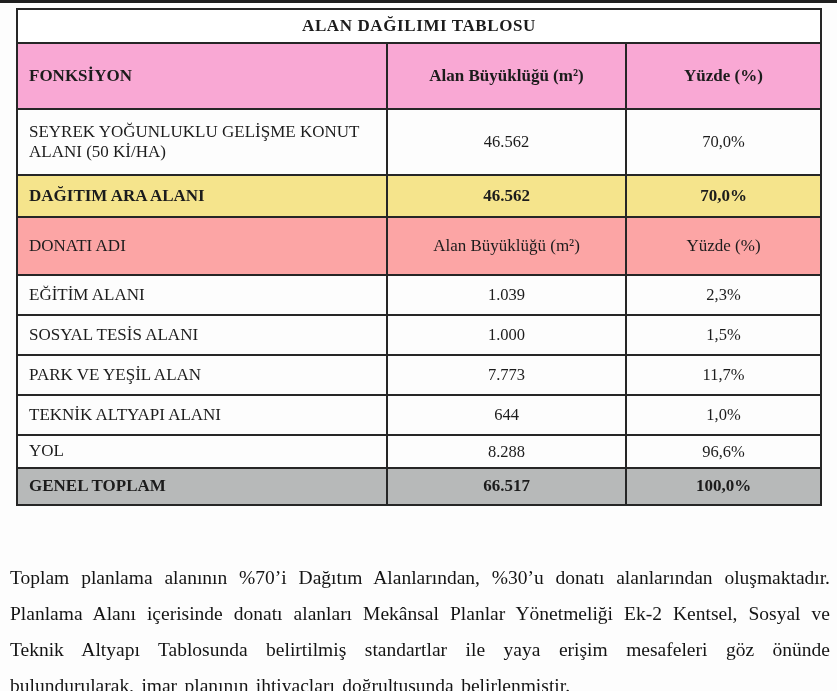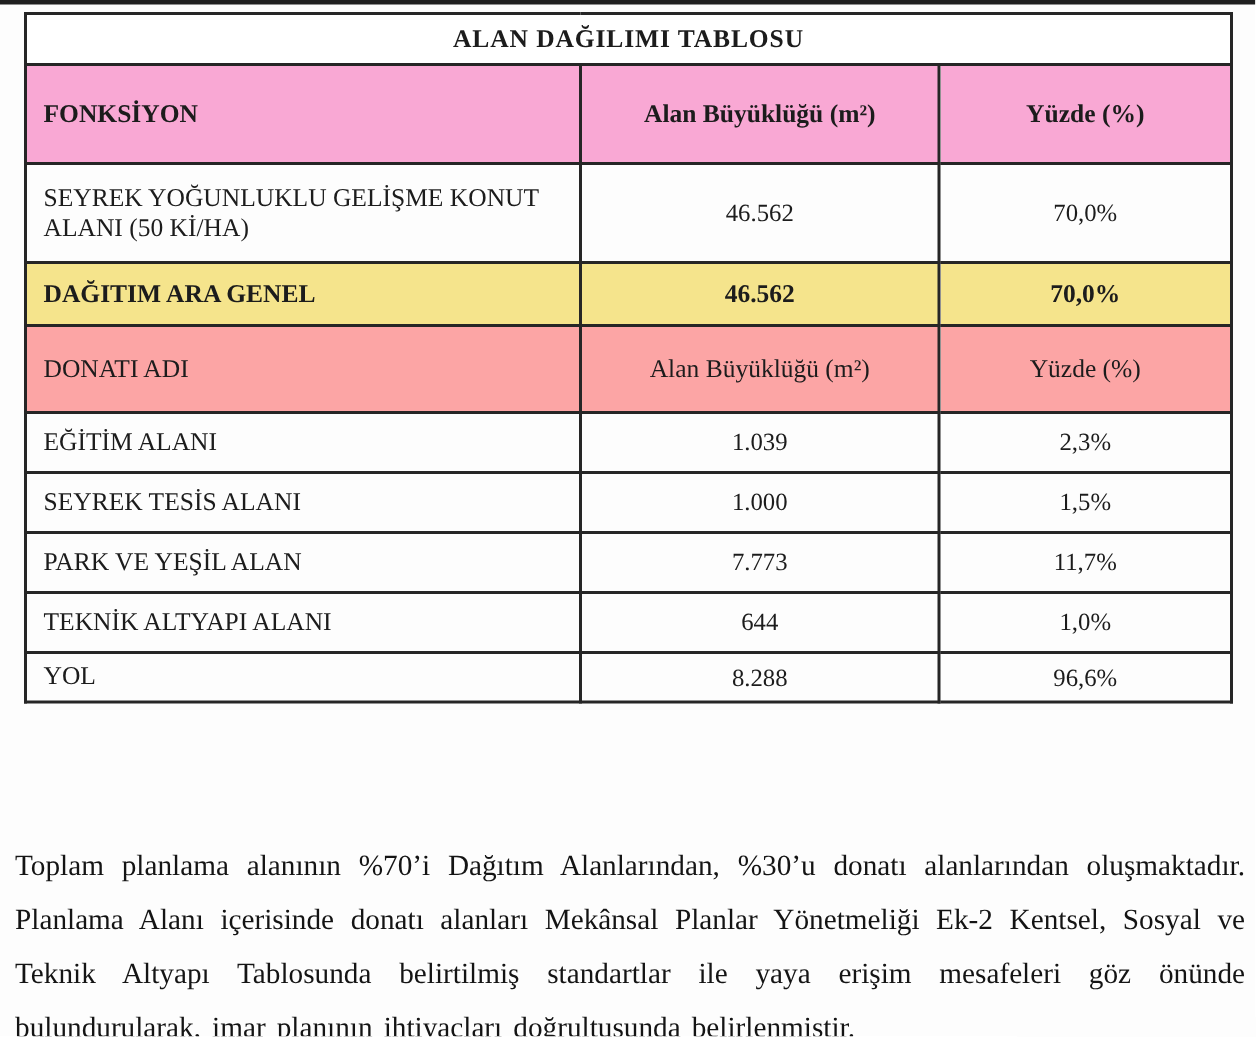--- a/index.html
+++ b/index.html
@@ -97,40 +97,40 @@
       <td class="c-pct">Yüzde (%)</td>
     </tr>
 
     <tr class="r-seyrek">
       <td class="c-label">SEYREK YOĞUNLUKLU GELİŞME KONUT ALANI (50 Kİ/HA)</td>
       <td class="c-num">46.562</td>
       <td class="c-pct">70,0%</td>
     </tr>
 
     <tr class="r-sub1">
-      <td class="c-label">DAĞITIM ARA GENEL</td>
+      <td class="c-label">DAĞITIM ARA ALANI</td>
       <td class="c-num">46.562</td>
       <td class="c-pct">70,0%</td>
     </tr>
 
     <tr class="r-head2">
       <td class="c-label">DONATI ADI</td>
       <td class="c-num">Alan Büyüklüğü (m²)</td>
       <td class="c-pct">Yüzde (%)</td>
     </tr>
 
     <tr class="r-data">
       <td class="c-label">EĞİTİM ALANI</td>
       <td class="c-num">1.039</td>
       <td class="c-pct">2,3%</td>
     </tr>
 
 
     <tr class="r-data">
-      <td class="c-label">SEYREK TESİS ALANI</td>
+      <td class="c-label">SOSYAL TESİS ALANI</td>
       <td class="c-num">1.000</td>
       <td class="c-pct">1,5%</td>
     </tr>
 
     <tr class="r-data">
       <td class="c-label">PARK VE YEŞİL ALAN</td>
       <td class="c-num">7.773</td>
       <td class="c-pct">11,7%</td>
     </tr>
 
@@ -140,18 +140,23 @@
       <td class="c-pct">1,0%</td>
     </tr>
 
     <tr class="r-yol">
       <td class="c-label">YOL</td>
       <td class="c-num">8.288</td>
       <td class="c-pct">96,6%</td>
     </tr>
 
 
+    <tr class="r-grand">
+      <td class="c-label">GENEL TOPLAM</td>
+      <td class="c-num">66.517</td>
+      <td class="c-pct">100,0%</td>
+    </tr>
   </tbody>
     </table>
 
   <p class="body-text">Toplam planlama alanının %70’i Dağıtım Alanlarından, %30’u donatı alanlarından oluşmaktadır. Planlama Alanı içerisinde donatı alanları Mekânsal Planlar Yönetmeliği Ek-2 Kentsel, Sosyal ve Teknik Altyapı Tablosunda belirtilmiş standartlar ile yaya erişim mesafeleri göz önünde bulundurularak, imar planının ihtiyaçları doğrultusunda belirlenmiştir.</p>
 
 </div>
 
 </body></html>

